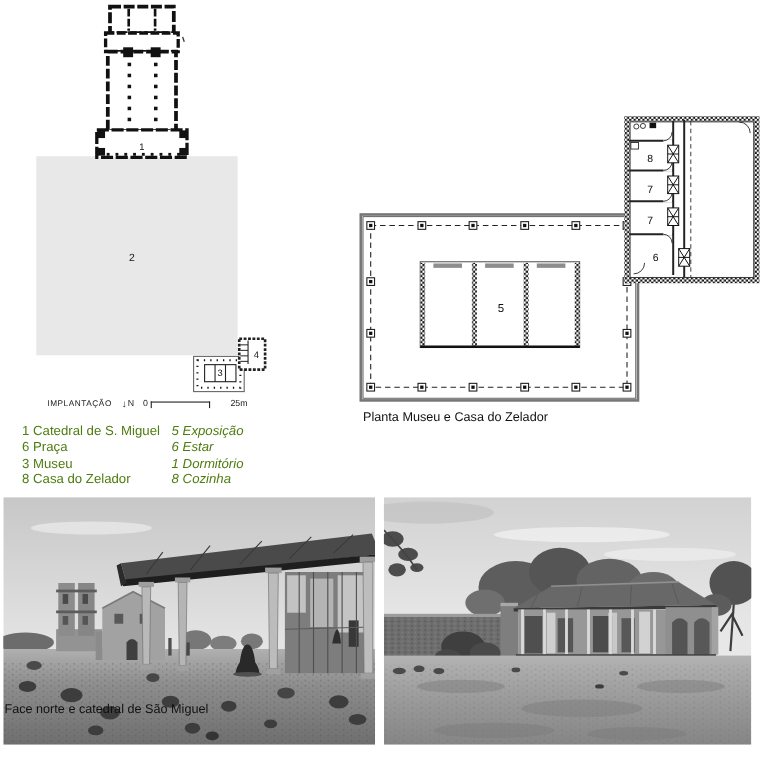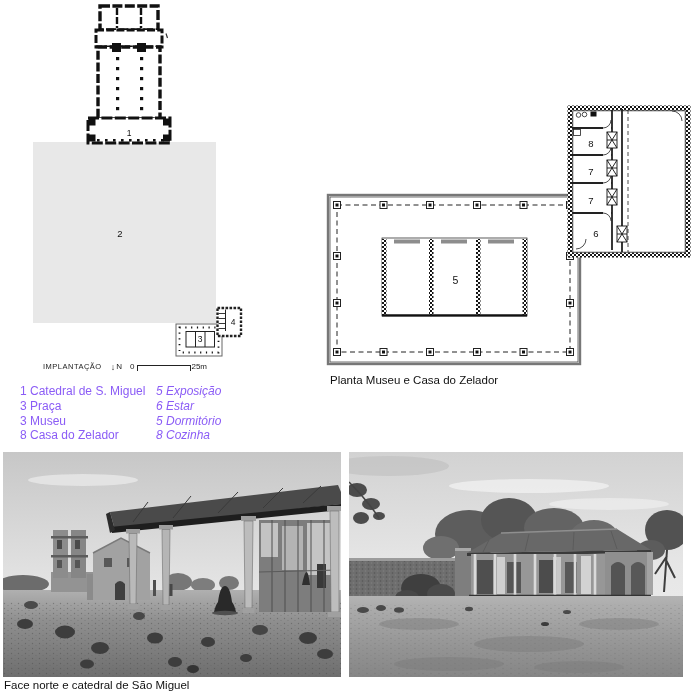--- a/index.html
+++ b/index.html
@@ -9,29 +9,29 @@
   }
   .abs{position:absolute;}
   svg text{font-family:"Liberation Sans", sans-serif;fill:#111;}
   
   #scale-row{left:43px;top:361px;display:flex;align-items:center;height:12px;}
   #scale-row .lbl{font-size:7.5px;letter-spacing:.5px;line-height:10px;color:#222;}
   #scale-row .n-arrow{font-size:9px;line-height:9px;margin-left:9px;color:#222;}
   #scale-row .n-lbl{font-size:8px;line-height:10px;margin-left:1px;color:#222;}
   #scale-row .zero{font-size:8px;line-height:10px;margin-left:8px;color:#222;}
   #scale-bar{width:52px;height:5px;border-top:1.3px solid #222;border-left:1.3px solid #222;border-right:1.3px solid #222;margin:1px 0 0 3px;}
-  #scale-row .end{font-size:8px;line-height:10px;margin-left:0;color:#222;}
+  #scale-row .end{font-size:8px;line-height:10px;margin-left:18px;color:#222;}
   
-  .legend-col{font-size:12px;line-height:14.8px;color:#8b5cf6;white-space:nowrap;}
+  .legend-col{font-size:12px;line-height:14.8px;color:#4d7c0f;white-space:nowrap;}
   #legend-col-1{left:20px;top:384px;}
   #legend-col-2{left:156px;top:384px;font-style:italic;}
   
   .caption{font-size:11.5px;color:#111;white-space:nowrap;}
   #plan-caption{left:330px;top:374px;}
-  #photo-caption-left{left:4px;top:679px;}
+  #photo-caption-left{left:4px;top:639px;}
   #photo-caption-right{left:350px;top:679px;}
 </style>
 </head>
 <body>
 
 <div id="page">
 
   <svg class="abs" style="left:0;top:0" width="310" height="365" viewBox="0 0 310 365">
 
     <g>
@@ -107,28 +107,28 @@
     <span class="lbl">IMPLANTAÇÃO</span>
     <span class="n-arrow">↓</span>
     <span class="n-lbl">N</span>
     <span class="zero">0</span>
     <div id="scale-bar"></div>
     <span class="end">25m</span>
   </div>
 
   <div id="legend-col-1" class="abs legend-col">
     <div>1 Catedral de S. Miguel</div>
-    <div>3 Praça</div>
+    <div>6 Praça</div>
     <div>3 Museu</div>
     <div>8 Casa do Zelador</div>
   </div>
   <div id="legend-col-2" class="abs legend-col">
     <div>5 Exposição</div>
     <div>6 Estar</div>
-    <div>5 Dormitório</div>
+    <div>1 Dormitório</div>
     <div>8 Cozinha</div>
   </div>
 
   <svg class="abs" style="left:320px;top:100px" width="375" height="272" viewBox="0 0 375 272">
     <defs>
       <pattern id="checker" width="4" height="4" patternUnits="userSpaceOnUse">
         <rect width="4" height="4" fill="#ffffff"></rect>
         <rect width="2" height="2" fill="#161616"></rect>
         <rect x="2" y="2" width="2" height="2" fill="#161616"></rect>
       </pattern>

